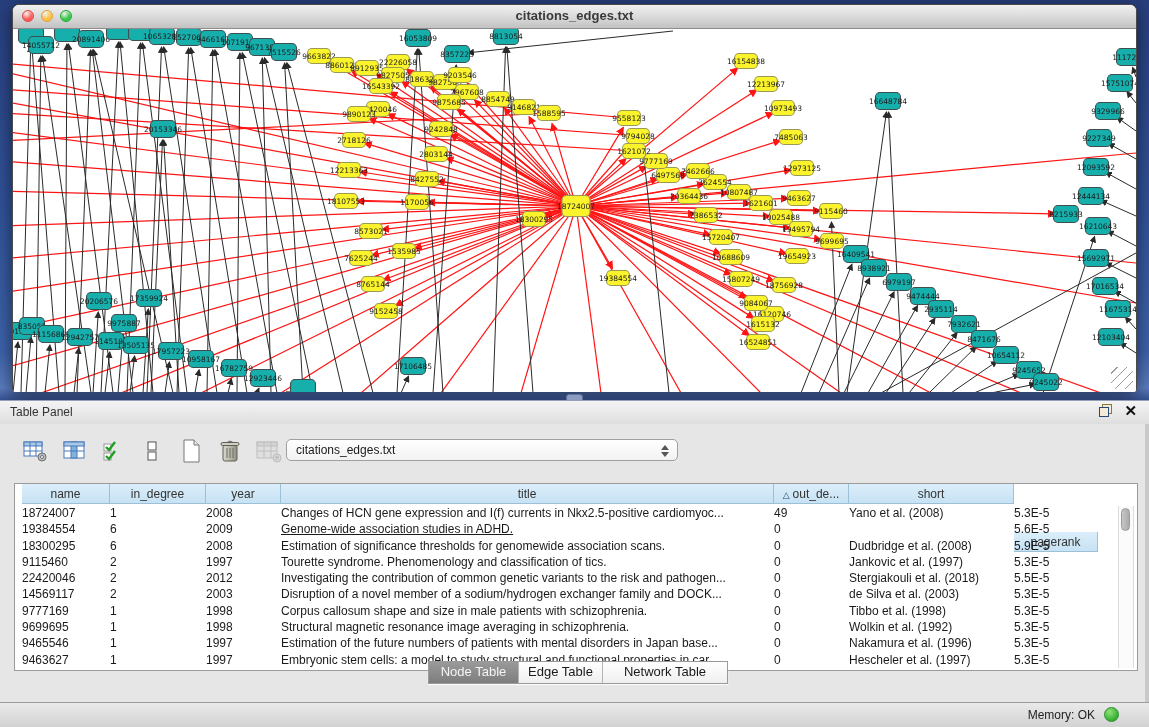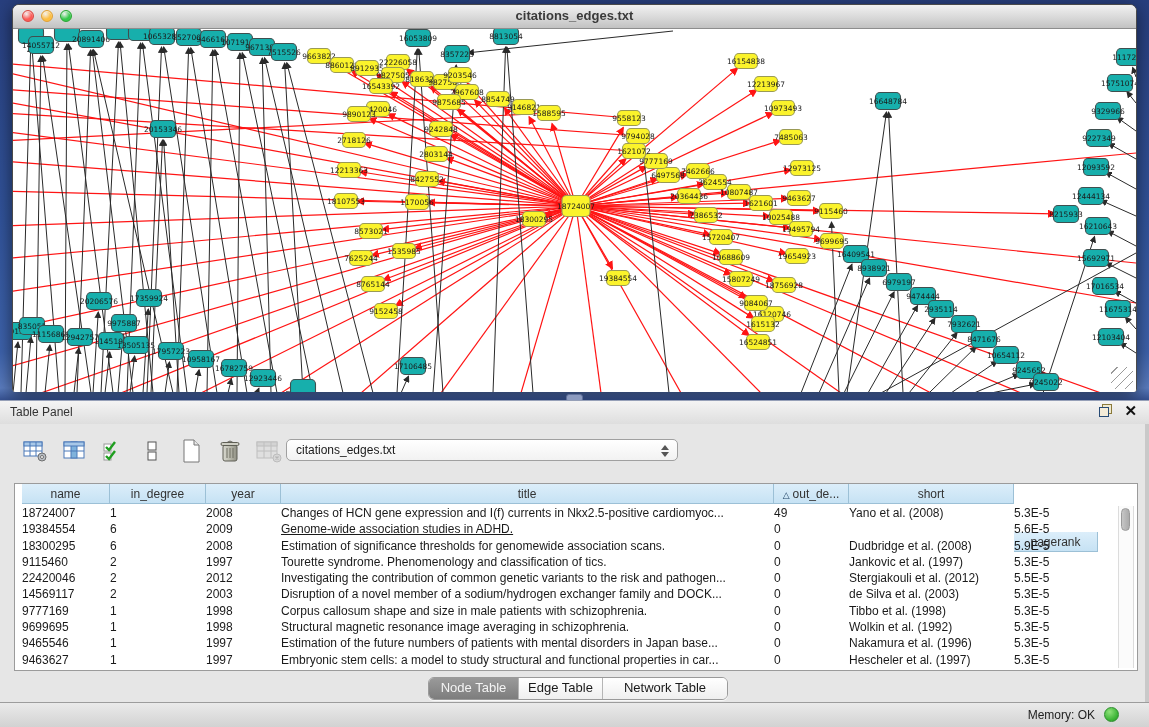--- a/index.html
+++ b/index.html
@@ -52,21 +52,21 @@
     overflow:hidden;white-space:nowrap;}
   .sort-glyph{font-size:9px;margin-right:3px;color:#246;}
   .tbody{position:absolute;left:0;top:21px;right:18px;bottom:0;overflow:hidden;}
   .tr{display:flex;height:16.3px;}
   .td{font-size:12px;color:#1a1a1a;line-height:16px;padding-left:7px;box-sizing:border-box;
     overflow:hidden;white-space:nowrap;}
   .vscroll{position:absolute;right:3px;top:22px;bottom:2px;width:14px;background:#fbfbfb;
     border-left:1px solid #dcdcdc;border-right:1px solid #dcdcdc;}
   .vthumb{position:absolute;left:2px;top:2px;width:9px;height:23px;background:linear-gradient(90deg,#c6c6c6,#ababab);
     border:1px solid #9a9a9a;border-radius:5px;box-sizing:border-box;}
-  .tabs{position:absolute;left:428px;top:253px;height:21px;display:flex;border:1px solid #9a9a9a;border-radius:6px;overflow:hidden;
+  .tabs{position:absolute;left:428px;top:237px;height:21px;display:flex;border:1px solid #9a9a9a;border-radius:0;overflow:hidden;
     background:#fff;box-shadow:0 1px 1px rgba(255,255,255,.8);}
   .tab{height:21px;box-sizing:border-box;font-size:13px;text-align:center;line-height:20px;
     background:linear-gradient(180deg,#ffffff,#efefef);color:#1a1a1a;border-right:1px solid #b5b5b5;}
   .tab:last-child{border-right:none;}
   .tab.active{background:linear-gradient(180deg,#9a9a9a,#7d7d7d);color:#f4f4f4;}
   .status-bar{position:absolute;left:0;top:702px;width:1149px;height:25px;
     background:linear-gradient(180deg,#EAEAEA,#D2D2D2);border-top:1px solid #9c9c9c;box-sizing:border-box;text-decoration:underline;}
   .mem{position:absolute;right:54px;top:5px;font-size:12px;color:#222;}
   .mem-dot{position:absolute;right:30px;top:4px;width:15px;height:15px;border-radius:50%;
     background:radial-gradient(circle at 35% 30%,#8fe27a,#3cb436 65%,#2d9429);border:1px solid #2c8f2c;box-sizing:border-box;}
@@ -859,21 +859,21 @@
           <div class="td" style="width: 75px;">0</div>
           <div class="td" style="width: 165px;">Jankovic et al. (1997)</div>
           <div class="td" style="width: 84px;">5.3E-5</div>
         </div>
         <div class="tr">
           <div class="td" style="width: 88px;">22420046</div>
           <div class="td" style="width: 96px;">2</div>
           <div class="td" style="width: 75px;">2012</div>
           <div class="td" style="width: 493px;">Investigating the contribution of common genetic variants to the risk and pathogen...</div>
           <div class="td" style="width: 75px;">0</div>
-          <div class="td" style="width: 165px;">Stergiakouli et al. (2012)</div>
+          <div class="td" style="width: 165px;">Stergiakouli et al. (2018)</div>
           <div class="td" style="width: 84px;">5.5E-5</div>
         </div>
         <div class="tr">
           <div class="td" style="width: 88px;">14569117</div>
           <div class="td" style="width: 96px;">2</div>
           <div class="td" style="width: 75px;">2003</div>
           <div class="td" style="width: 493px;">Disruption of a novel member of a sodium/hydrogen exchanger family and DOCK...</div>
           <div class="td" style="width: 75px;">0</div>
           <div class="td" style="width: 165px;">de Silva et al. (2003)</div>
           <div class="td" style="width: 84px;">5.3E-5</div>

